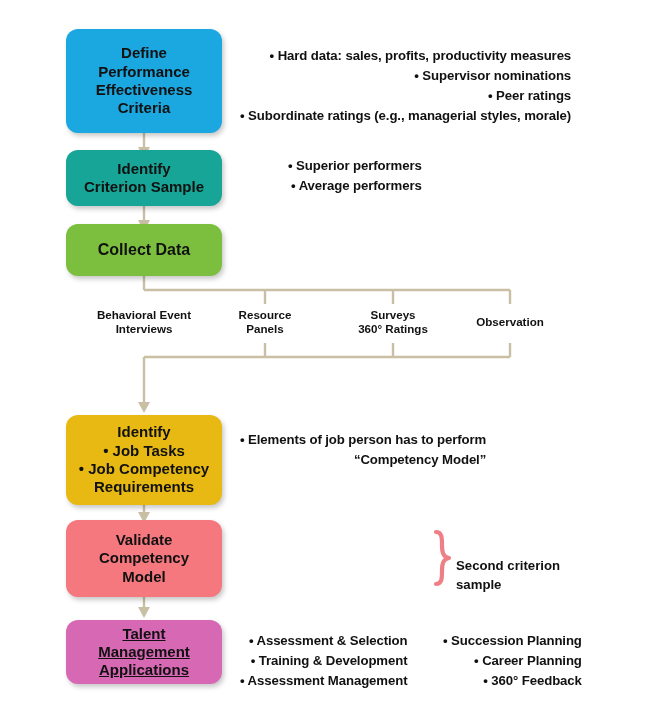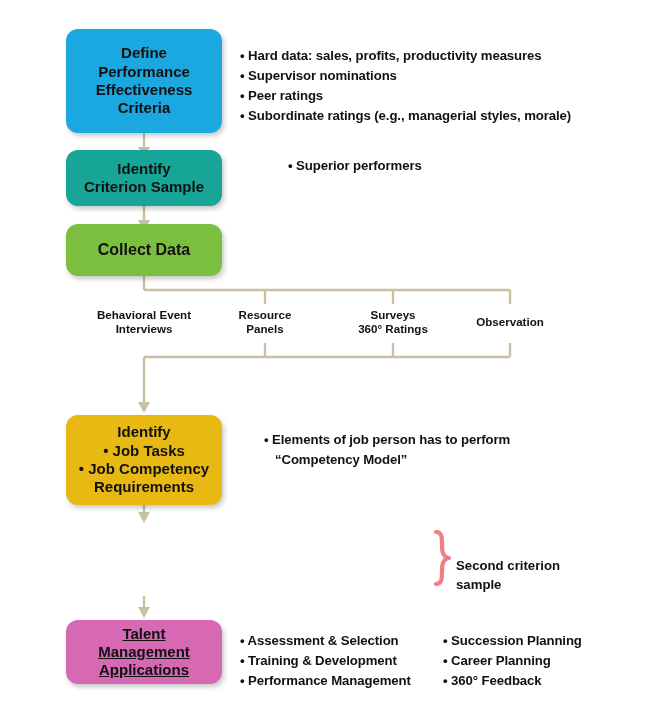--- a/index.html
+++ b/index.html
@@ -40,20 +40,21 @@
     display: block;
     white-space: pre-line;
   }
   .bullets {
     position: absolute;
     font-weight: bold;
     font-size: 13.2px;
     line-height: 1.52;
     color: #111111;
     letter-spacing: -0.1px;
+    text-align: right;
   }
   .bullets div {
     white-space: pre;
   }
   .bullets .cont {
     padding-left: 11px;
   }
   .branch-label {
     position: absolute;
     font-weight: bold;
@@ -139,48 +140,54 @@
     <span class="node-label">Collect Data</span>
   </div>
 
   <div class="node" style="left:66px; top:415px; width:156px; height:90px; background:#e8b912; font-size:15px;">
     <span class="node-label">Identify
 • Job Tasks
 • Job Competency
 Requirements</span>
   </div>
 
+  <div class="node" style="left:66px; top:520px; width:156px; height:77px; background:#f4787e; font-size:15px;">
+    <span class="node-label">Validate
+Competency
+Model</span>
+  </div>
 
   <div class="node" style="left:66px; top:620px; width:156px; height:64px; background:#d668b4; font-size:15px;text-decoration:underline;">
     <span class="node-label">Talent
 Management
 Applications</span>
   </div>
 
   <div class="bullets" style="left:240px; top:46px;">
     <div>• Hard data: sales, profits, productivity measures</div>
     <div>• Supervisor nominations</div>
     <div>• Peer ratings</div>
     <div>• Subordinate ratings (e.g., managerial styles, morale)</div>
   </div>
 
   <div class="bullets" style="left:240px; top:156px;margin-left:48px;">
     <div>• Superior performers</div>
-  </div>
-
-  <div class="bullets" style="left:240px; top:430px;margin-left:24px;">
+    <div>• Average performers</div>
+  </div>
+
+  <div class="bullets" style="left:240px; top:430px;">
     <div>• Elements of job person has to perform</div>
     <div class="cont">“Competency Model”</div>
   </div>
 
 
   <div class="bullets" style="left:240px; top:631px;">
     <div>• Assessment &amp; Selection</div>
     <div>• Training &amp; Development</div>
-    <div>• Performance Management</div>
+    <div>• Assessment Management</div>
   </div>
 
   <div class="bullets" style="left:443px; top:631px;">
     <div>• Succession Planning</div>
     <div>• Career Planning</div>
     <div>• 360° Feedback</div>
   </div>
 
   <div class="branch-label" style="left:144px; top:308px; width:150px;">Behavioral Event
 Interviews</div>

